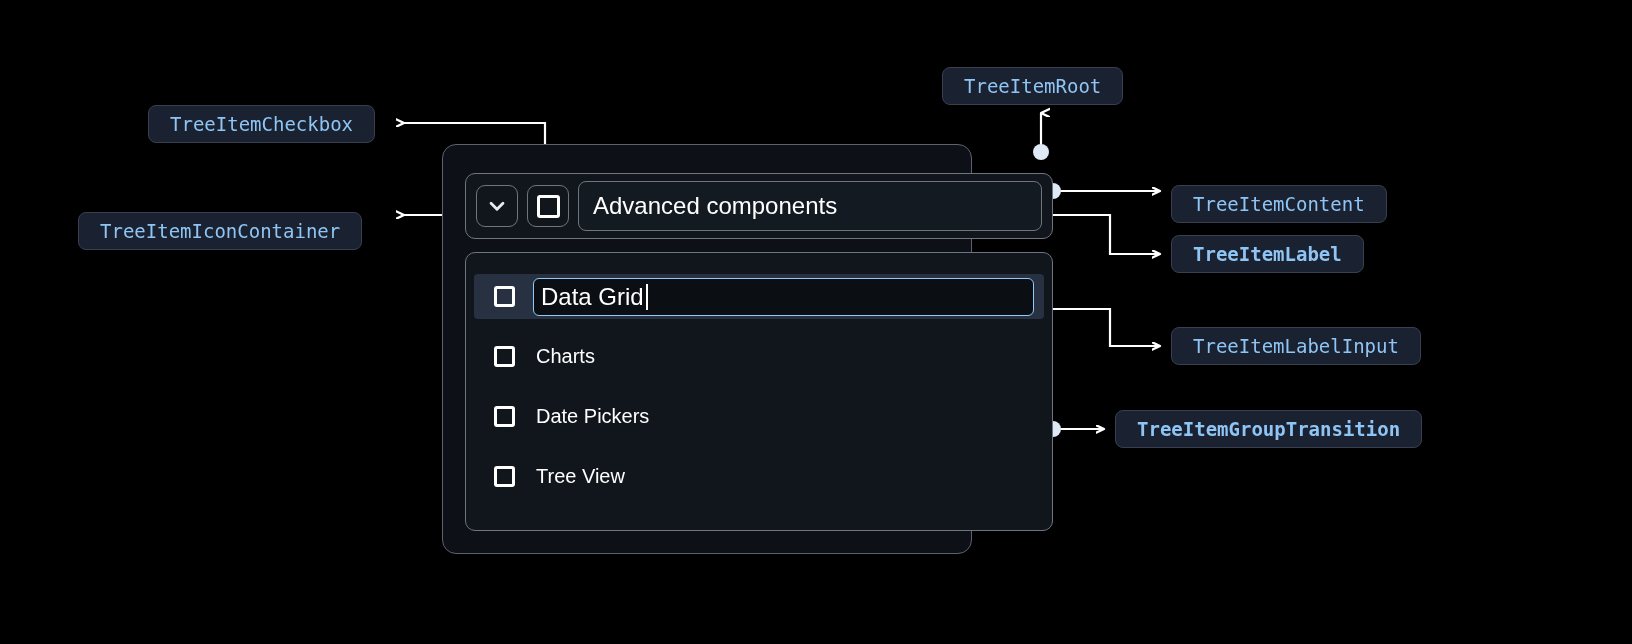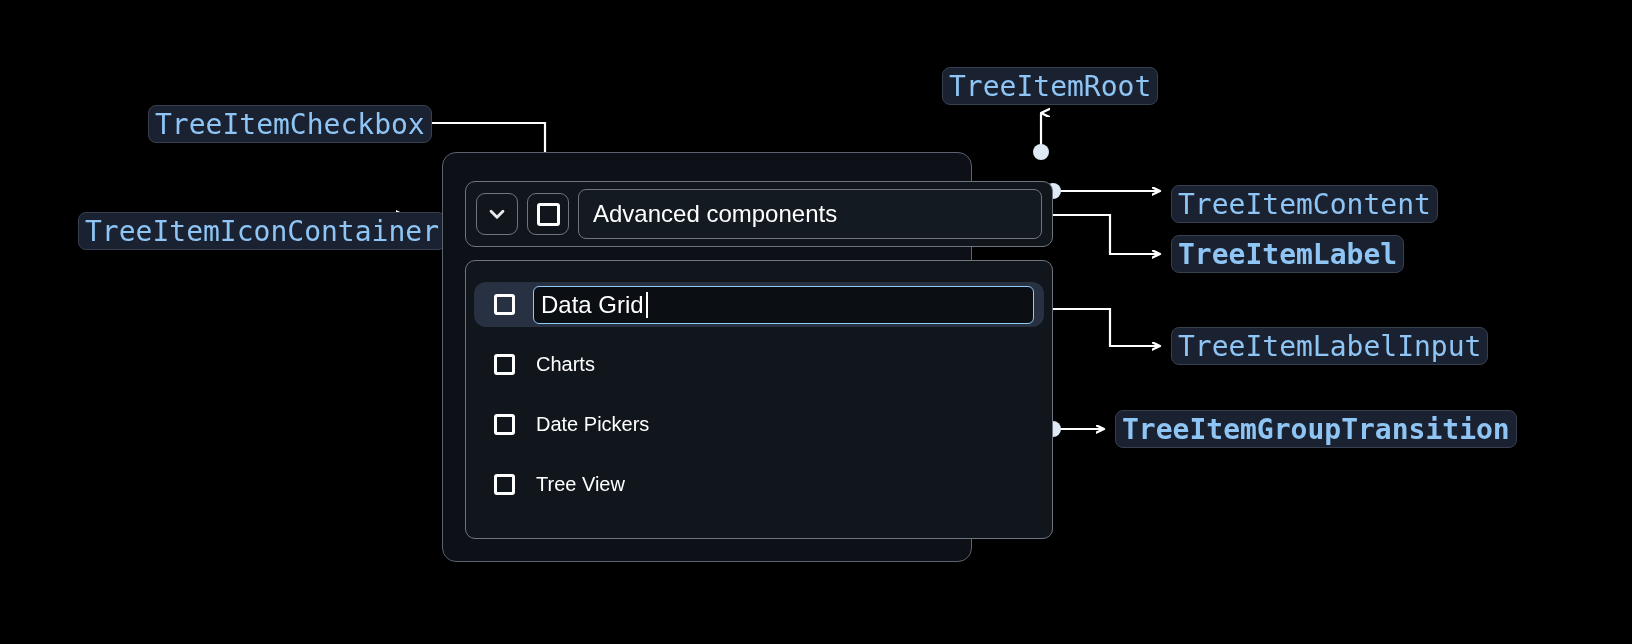--- a/index.html
+++ b/index.html
@@ -18,31 +18,31 @@
   
   .chip {
     position: absolute;
     display: flex; align-items: center; justify-content: center;
     box-sizing: border-box;
     background: #1a2130;
     border: 1px solid #38404f;
     border-radius: 8px;
     color: #8fc5f4;
     font-family: "DejaVu Sans Mono", "Liberation Mono", monospace;
-    font-size: 28px;
+    font-size: 19px;
     letter-spacing: 0px;
     white-space: nowrap;
-    padding: 0 6px;
+    padding: 0 21px;
     height: 38px;
   }
 
   
   #treeRoot {
     position: absolute;
-    left: 442px; top: 152px;
+    left: 442px; top: 144px;
     width: 530px; height: 410px;
     box-sizing: border-box;
     background: #0d1117;
     border: 1.5px solid #5b6270;
     border-radius: 14px;
   }
   #treeContent {
     position: absolute;
     left: 22px; top: 28px;
     width: 588px; height: 66px;
@@ -95,21 +95,21 @@
   .childRow {
     position: relative;
     height: 45px;
     margin: 0 0 15px 0;
     display: flex; align-items: center;
     padding-left: 28px;
     box-sizing: border-box;
   }
   .childRow.selected {
     background: #273141;
-    border-radius: 12px;
+    border-radius: 4px;
     margin-left: 8px;
     margin-right: 8px;
     padding-left: 20px;
   }
   .childChk {
     width: 21px; height: 21px;
     box-sizing: border-box;
     border: 3px solid #ffffff;
     border-radius: 3px;
     flex: 0 0 auto;

